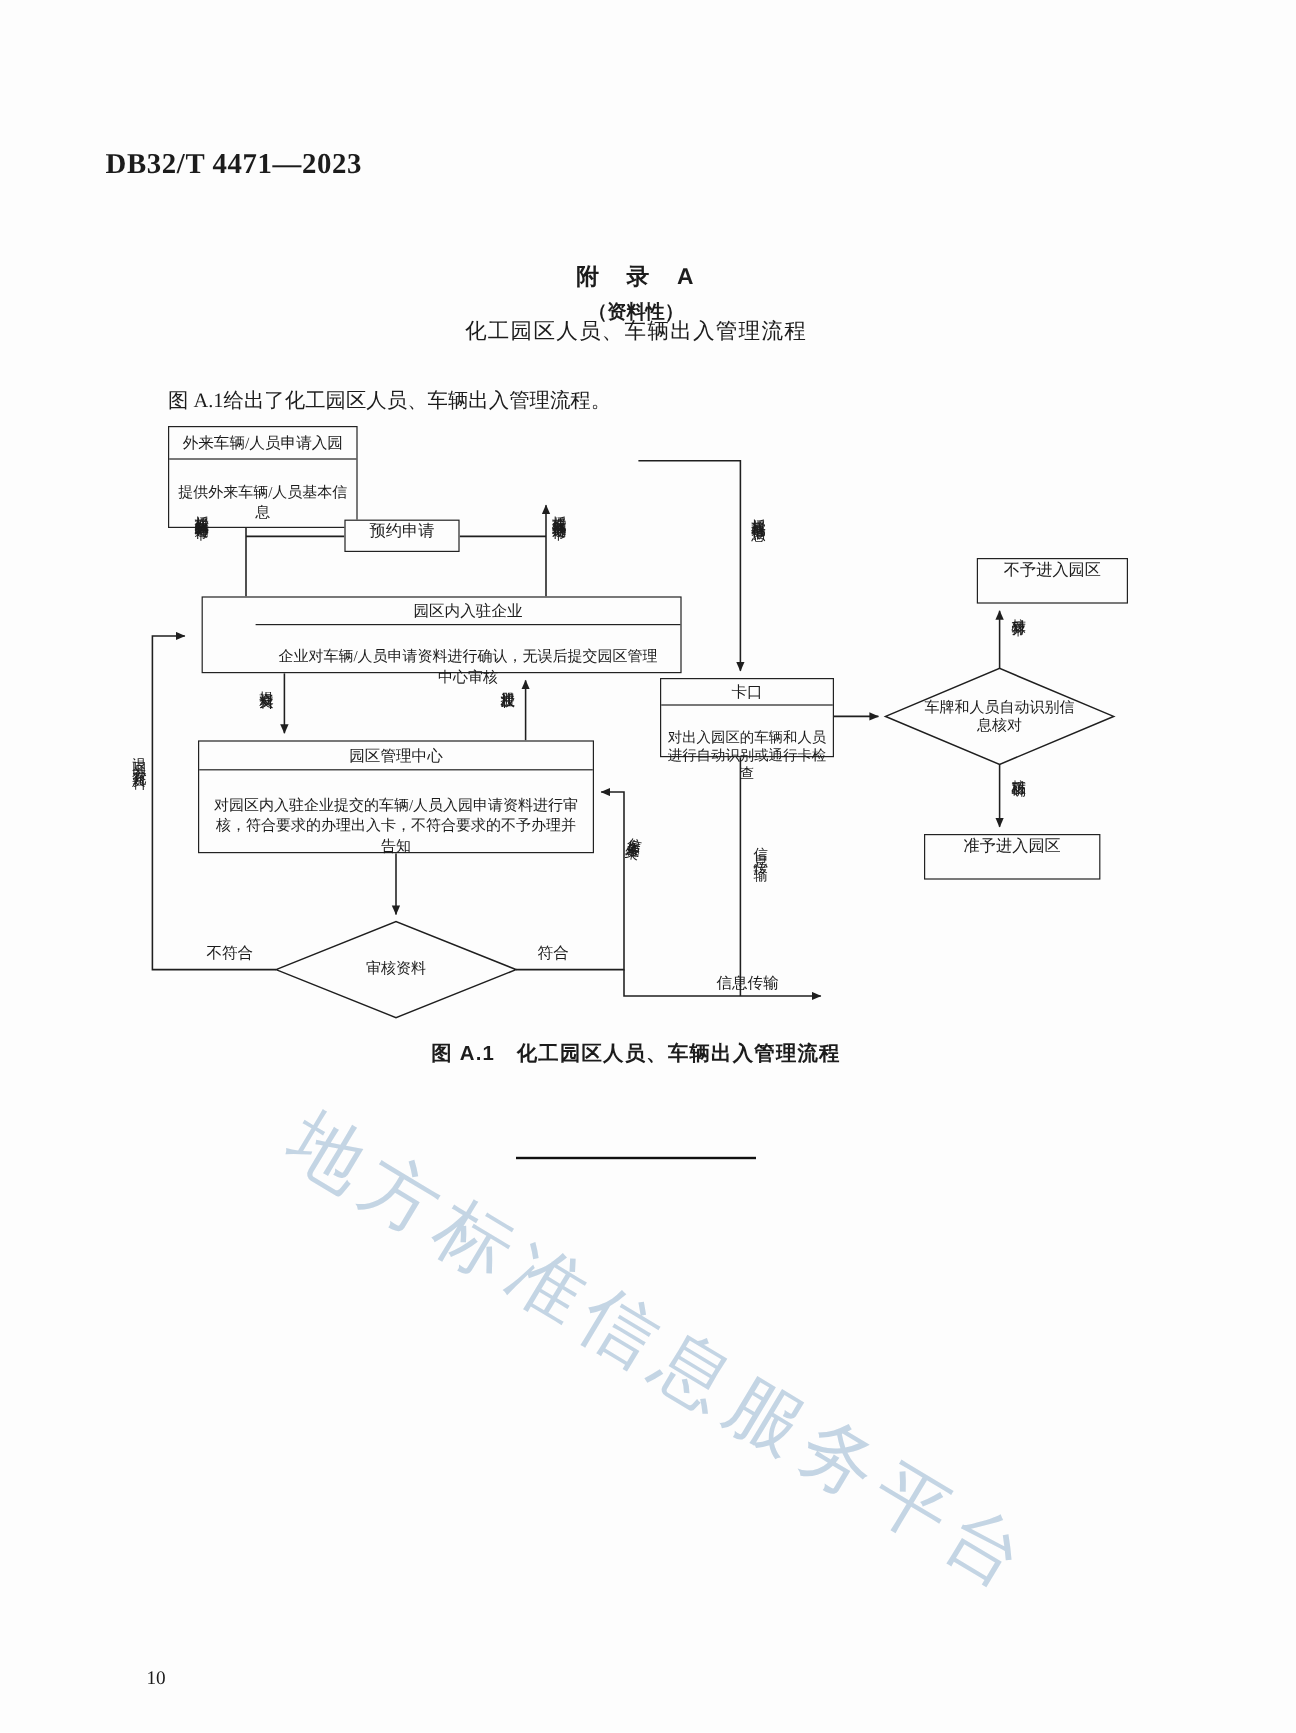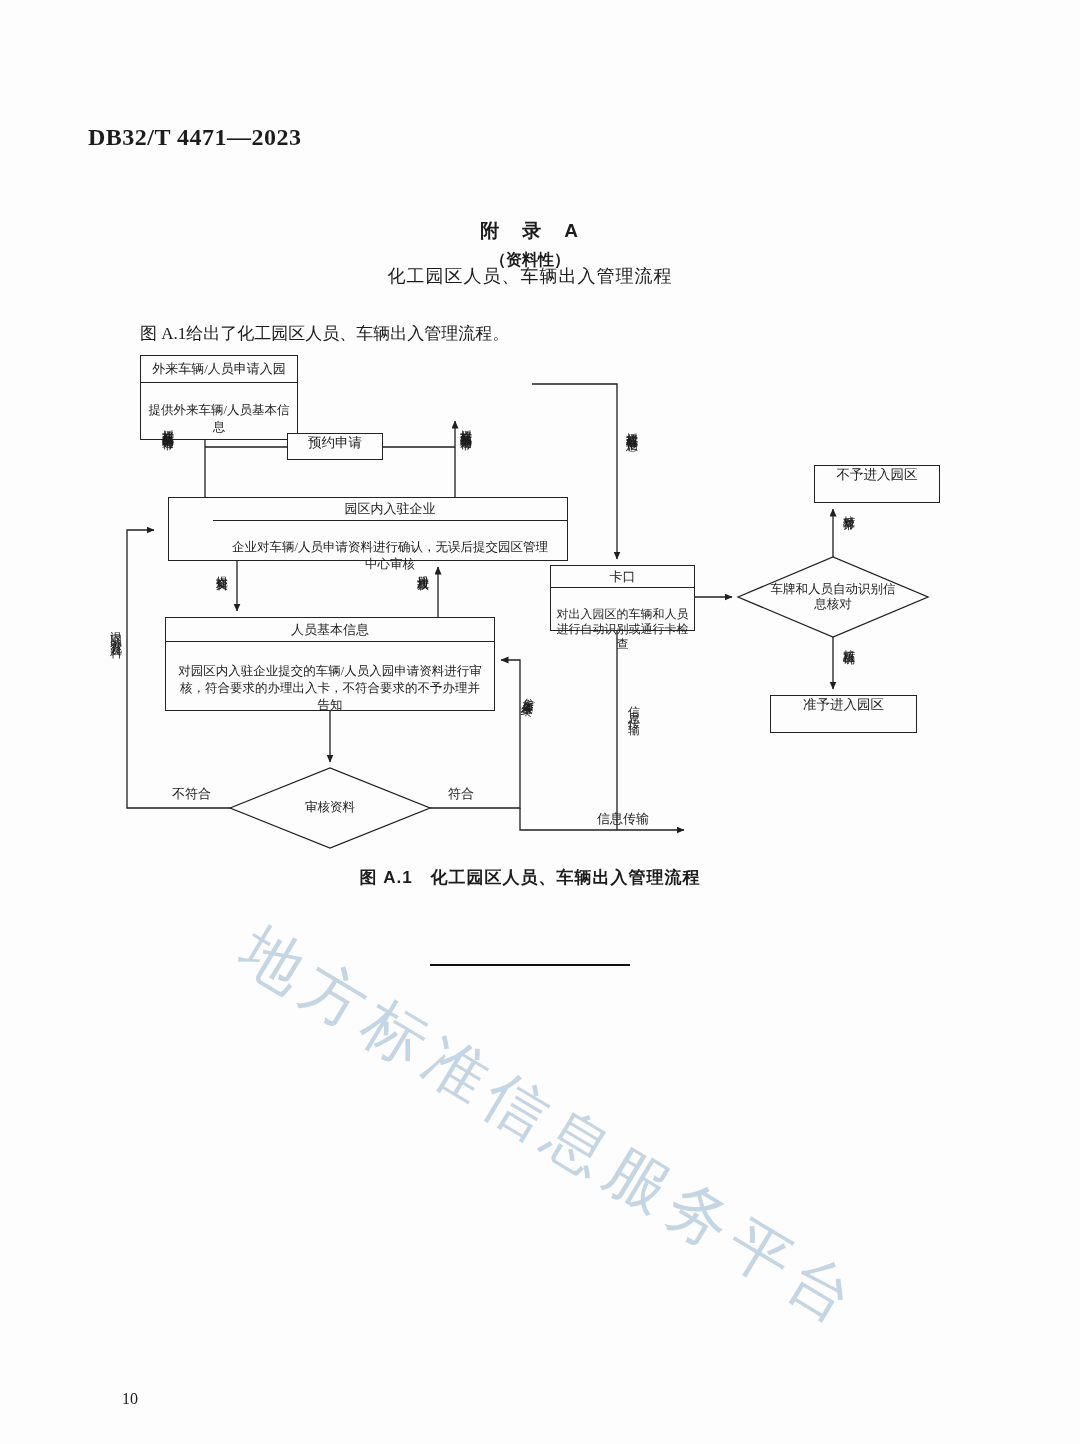--- a/index.html
+++ b/index.html
@@ -107,21 +107,21 @@
   <div class="node single" style="left:287px; top:433px; width:96px; height:27px;">
     <span>预约申请</span>
   </div>
 
   <div class="node" style="left:168px; top:497px; width:400px; height:64px;padding-left:44px;">
     <div class="t" style="line-height:22px;">园区内入驻企业</div>
     <div class="b" style="padding:2px 18px;">企业对车辆/人员申请资料进行确认，无误后提交园区管理中心审核</div>
   </div>
 
   <div class="node" style="left:165px; top:617px; width:330px; height:94px;">
-    <div class="t" style="line-height:23px;">人员基本信息</div>
+    <div class="t" style="line-height:23px;">园区管理中心</div>
     <div class="b" style="padding:5px 12px;">对园区内入驻企业提交的车辆/人员入园申请资料进行审核，符合要求的办理出入卡，不符合要求的不予办理并告知</div>
   </div>
 
   <div class="node sm" style="left:550px; top:565px; width:145px; height:66px;">
     <div class="t">卡口</div>
     <div class="b">对出入园区的车辆和人员进行自动识别或通行卡检查</div>
   </div>
 
   <div class="node single" style="left:770px; top:465px; width:126px; height:38px;margin-left:44px;">
     <span>不予进入园区</span>

